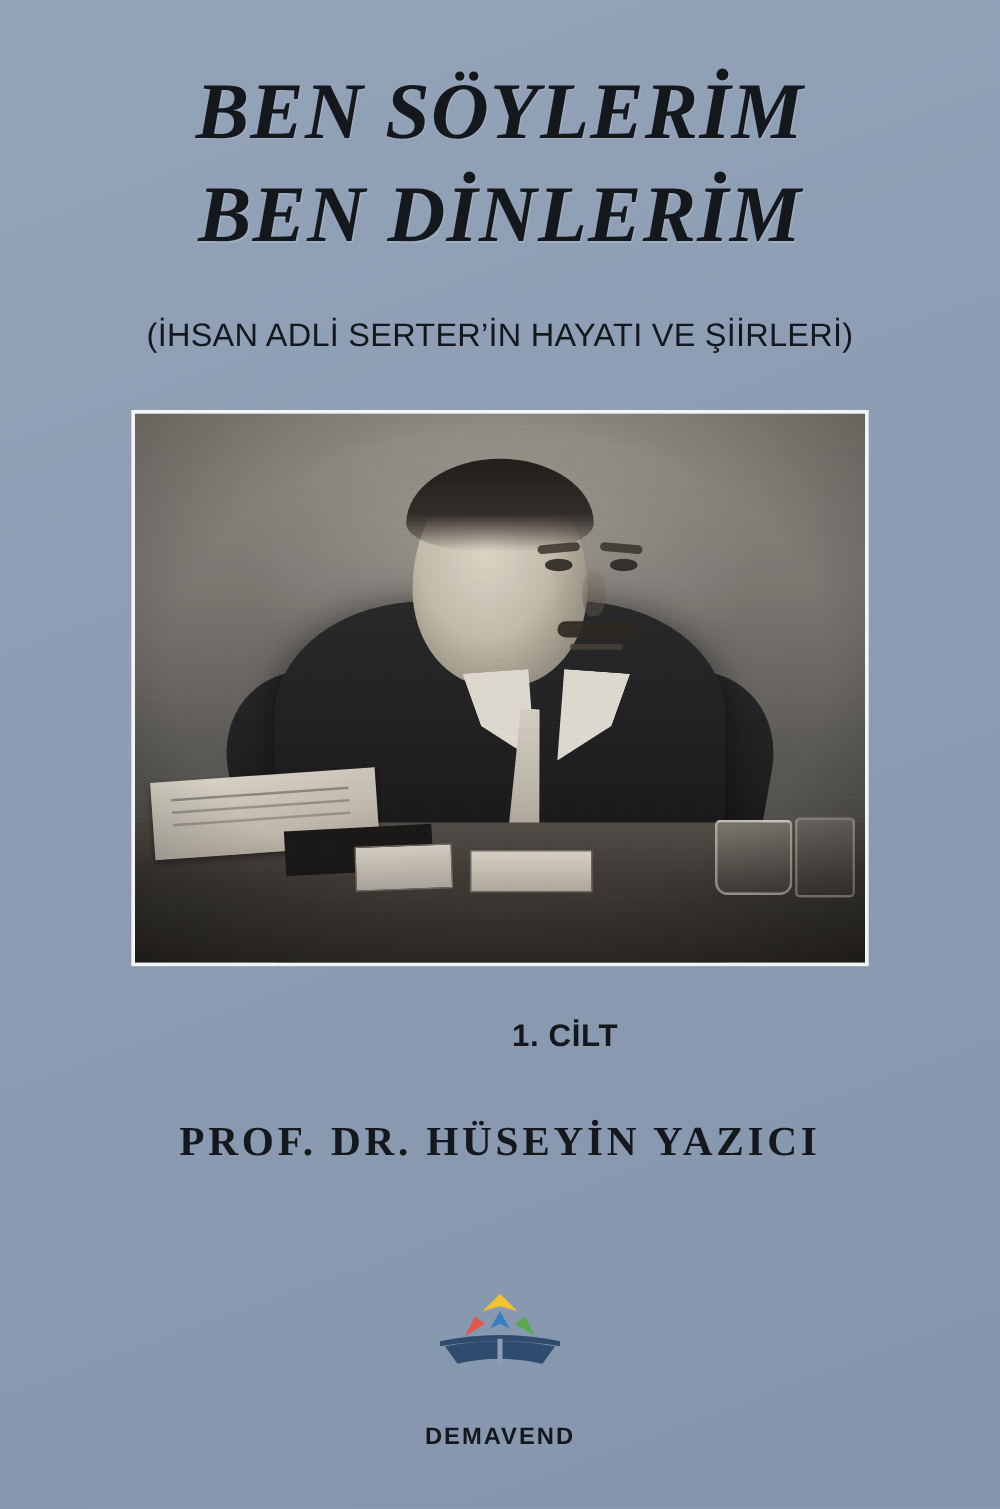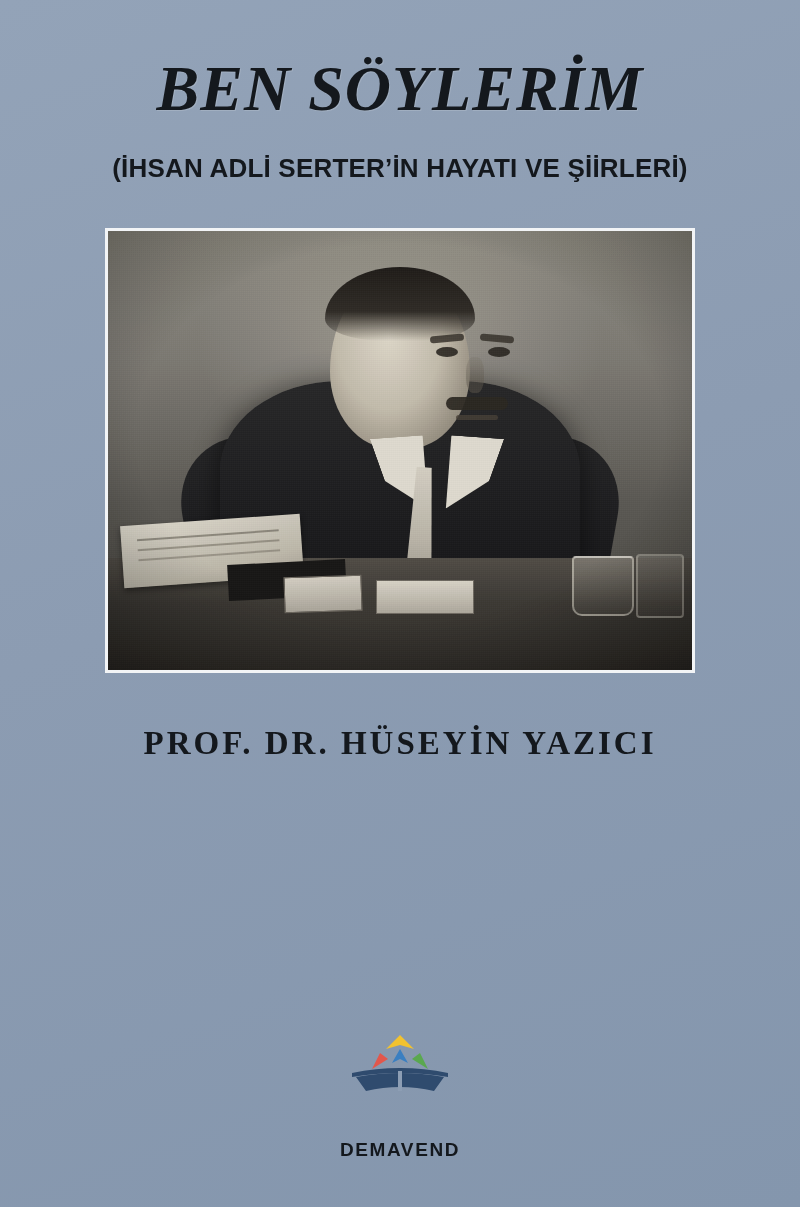--- a/index.html
+++ b/index.html
@@ -34,23 +34,23 @@
     font-size: 64px;
     letter-spacing: 1px;
     color: #14181d;
     line-height: 1.08;
     text-shadow: 1px 1px 0 rgba(255,255,255,0.15);
   }
   .title-line.second {
     margin-top: 14px;
   }
   .subtitle {
-    margin-top: 30px;
+    margin-top: 47px;
     font-size: 26px;
-    font-weight: bold;
+    font-weight: normal;
     color: #14181d;
     letter-spacing: 0.2px;
   }
   .photo-frame {
     margin-top: 44px;
     width: 590px;
     height: 445px;
     border: 3px solid #f2f4f6;
     box-sizing: border-box;
     background: #6f6f6a;
@@ -314,20 +314,21 @@
     color: #14181d;
   }
 </style>
 </head>
 <body>
 
 <div class="cover">
 
   <div class="title-block">
     <div class="title-line">BEN SÖYLERİM</div>
+    <div class="title-line second">BEN DİNLERİM</div>
     <div class="subtitle">(İHSAN ADLİ SERTER’İN HAYATI VE ŞİİRLERİ)</div>
   </div>
 
   <div class="photo-frame">
     <div class="photo">
       <div class="shoulder-left"></div>
       <div class="shoulder-right"></div>
       <div class="suit"></div>
       <div class="head"></div>
       <div class="hair"></div>
@@ -346,20 +347,23 @@
       <div class="book-dark"></div>
       <div class="box1"></div>
       <div class="box2"></div>
       <div class="glass"></div>
       <div class="glass2"></div>
       <div class="grain"></div>
       <div class="vignette"></div>
     </div>
   </div>
 
+  <div class="volume">
+    <span class="volume-inner">1. CİLT</span>
+  </div>
 
   <div class="author">PROF. DR. HÜSEYİN YAZICI</div>
 
   <div class="publisher">
     <div class="logo">
       <svg width="128" height="66" viewBox="0 0 128 66" xmlns="http://www.w3.org/2000/svg">
         <path d="M64 6 L50 20 L64 16 L78 20 Z" fill="#f2c230"></path>
         <path d="M44 24 L36 40 L52 30 Z" fill="#e2574c"></path>
         <path d="M84 24 L92 40 L76 30 Z" fill="#5aa84f"></path>
         <path d="M64 20 L56 34 L64 30 L72 34 Z" fill="#3a7fc1"></path>

